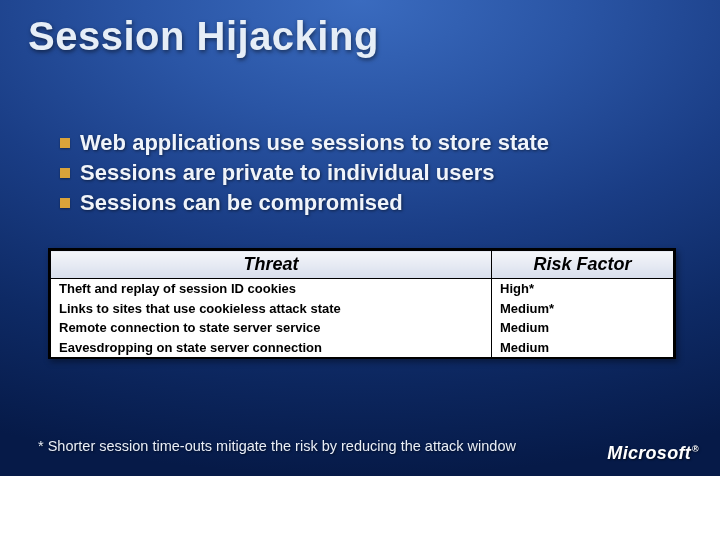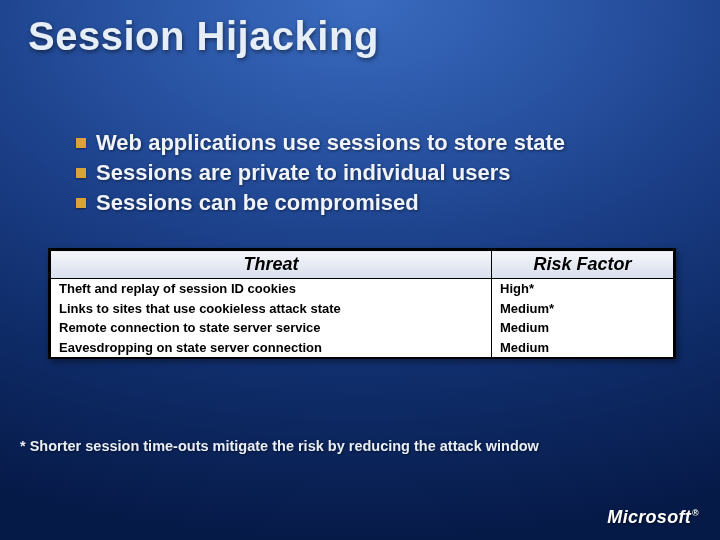--- a/index.html
+++ b/index.html
@@ -5,21 +5,21 @@
   html, body {
     margin: 0;
     padding: 0;
     width: 720px;
     height: 540px;
     overflow: hidden;
     font-family: "Segoe UI", "Tahoma", "Verdana", sans-serif;
   }
   .slide {
     width: 720px;
-    height: 540px;
+    height: 476px;
     background: radial-gradient(ellipse 120% 100% at 50% 0%,
                 #3a6bbf 0%,
                 #2a55a5 25%,
                 #1a3d85 50%,
                 #0e2a65 75%,
                 #061a48 100%);
     position: relative;
     box-sizing: border-box;
   }
   .title {
@@ -28,21 +28,21 @@
     left: 28px;
     font-size: 40px;
     font-weight: 600;
     color: #e6eef7;
     text-shadow: 1px 2px 4px rgba(0,0,0,0.5);
     letter-spacing: 0.5px;
   }
   .bullets {
     position: absolute;
     top: 130px;
-    left: 76px;
+    left: 60px;
     right: 40px;
   }
   .bullet-row {
     display: flex;
     align-items: center;
     margin-bottom: 4px;
   }
   .bullet-marker {
     width: 10px;
     height: 10px;
@@ -88,24 +88,24 @@
     border-left: 1px solid #000;
     border-right: 1px solid #000;
     line-height: 1.35;
   }
   td.threat { text-align: left; }
   td.risk { text-align: left; width: 165px; }
   th.risk-h { width: 165px; }
   .footnote {
     position: absolute;
     top: 438px;
-    left: 20px;
+    left: 38px;
     color: #e9eef7;
     font-size: 14.5px;
-    font-weight: 700;
+    font-weight: 400;
     text-shadow: 1px 1px 2px rgba(0,0,0,0.5);
   }
   .logo {
     position: absolute;
     bottom: 12px;
     right: 22px;
     color: #ffffff;
     font-size: 18px;
     font-weight: 700;
     font-style: italic;

